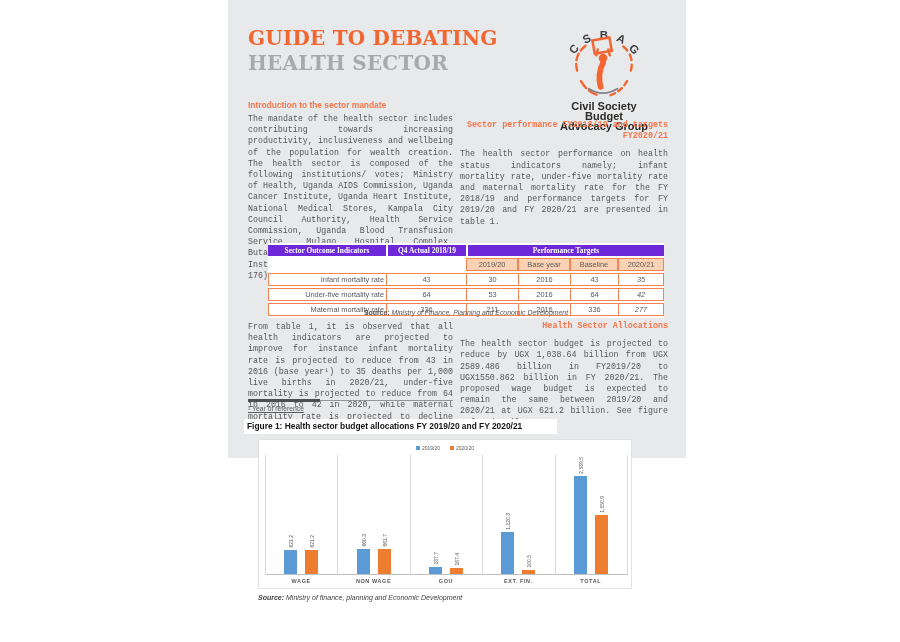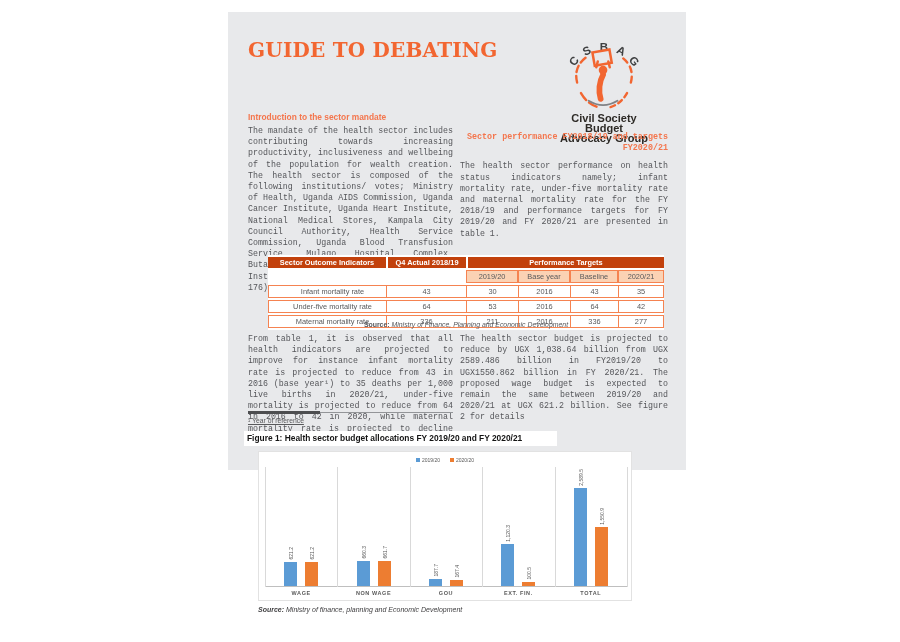--- a/index.html
+++ b/index.html
@@ -1,18 +1,18 @@
 <!DOCTYPE html>
 <html><head>
 <meta charset="utf-8">
 <style>
   * { margin:0; padding:0; box-sizing:border-box; }
   html,body { width:900px; height:642px; background:#ffffff; font-family:"Liberation Sans", sans-serif; }
   .canvas { position:relative; width:900px; height:642px; background:#ffffff; overflow:hidden; }
-  .page { position:absolute; left:228px; top:12px; width:458px; height:458px; background:#e8e9eb; }
+  .page { position:absolute; left:228px; top:0; width:458px; height:458px; background:#e8e9eb; }
 
   
   .title { position:absolute; left:20px; top:26px; font-family:"DejaVu Serif", serif; font-weight:700; font-size:20px; line-height:25px; letter-spacing:0.2px; }
   .t1,.t3 { color:#f26631; }
   .t2 { color:#a7a9ac; }
 
   
   .logo { position:absolute; left:326px; top:20px; width:100px; text-align:center; }
   .logo svg { display:block; margin:0 auto; }
   .org { font-size:11px; font-weight:700; color:#2d2a26; line-height:10px; margin-top:1px; }
@@ -24,27 +24,27 @@
   .colL { position:absolute; left:20px; width:205px; }
   .colR { position:absolute; left:232px; width:208px; }
   .s1 { top:113px; } .s1r { top:113px; }
   .s2 { top:321px; } .s2r { top:321px; }
   .colR .h-orange { margin-top:7px; margin-bottom:6px; text-align:right; }
 
   
   .tbl-title { position:absolute; left:20px; top:230px; width:424px; font-size:8.2px; font-weight:700; color:#3f4041; }
   table.t1 { position:absolute; left:40px; top:243px; width:396px; border-collapse:separate; border-spacing:0 2px; background:#ffffff; }
   table.t1 th, table.t1 td { font-size:7.4px; height:11px; text-align:center; vertical-align:middle; padding:1px 2px; }
-  th.oh { background:#c2410c; color:#ffffff; font-weight:700; text-align:left; padding-left:4px; height:13px; border-left:2px solid #ffffff; }
+  th.oh { background:#6d28d9; color:#ffffff; font-weight:700; text-align:left; padding-left:4px; height:13px; border-left:2px solid #ffffff;font-family:Liberation Serif, serif; }
   th.oh:first-child { border-left:none; }
   th.ph { background:#fbd2b4; color:#58595b; font-weight:400; text-align:left; padding-left:4px; border:1px solid #f58351; }
   th.blank { background:#ffffff; }
   table.t1 td { color:#58595b; border-top:1px solid #f58351; border-bottom:1px solid #f58351; border-left:1px solid #f58351; }
-  table.t1 td:last-child { border-right:1px solid #f58351; }
-  table.t1 td.ind { text-align:center; padding-left:12px;margin-left:29px; }
+  table.t1 td:last-child { border-right:1px solid #f58351;font-style:italic; }
+  table.t1 td.ind { text-align:right; padding-left:12px;margin-left:29px; }
   .tbl-src { position:absolute; left:40px; top:309px; width:396px; text-align:center; font-size:6.9px; color:#55565a; }
   .b { font-weight:700; } .i { font-style:italic; }
 
   
   .fn-line { position:absolute; left:20px; top:400px; width:205px; border-top:1px solid #939598; }
   .fn-thick { width:72px; height:3px; background:#4d4e50; margin-top:-2px; }
   .fn-text { position:absolute; left:20px; top:405px; font-size:6.8px; color:#58595b; text-decoration:underline; }
 
   
   .fig-cap { position:absolute; left:16px; top:419px; width:313px; height:15px; background:#ffffff; font-size:8.4px; font-weight:700; color:#141414; line-height:15px; padding-left:3px; }
@@ -64,20 +64,21 @@
   .chart-src { position:absolute; left:30px; top:594px; font-size:7px; color:#414042; }
 </style>
 </head>
 <body>
 
 <div class="canvas">
   <div class="page">
 
     <div class="title">
       <div class="t1">GUIDE TO DEBATING</div>
+      <div class="t2">HEALTH SECTOR</div>
     </div>
 
     <div class="logo">
       <svg width="96" height="80" viewBox="0 0 100 82">
         <g font-family="Liberation Sans, sans-serif" font-size="12" font-weight="bold" fill="#3f4041" text-anchor="middle">
           <text x="19.4" y="33.3" transform="rotate(-50 19.4 30.3)">C</text>
           <text x="32.5" y="23" transform="rotate(-26 32.5 20)">S</text>
           <text x="50" y="19">B</text>
           <text x="67.5" y="23" transform="rotate(26 67.5 20)">A</text>
           <text x="80.6" y="33.3" transform="rotate(50 80.6 30.3)">G</text>
@@ -158,20 +159,21 @@
             <td>277</td>
           </tr>
         </tbody>
     </table>
     <div class="tbl-src">
       <span class="b">Source:</span><span class="i"> Ministry of Finance, Planning and Economic Development</span>
     </div>
 
     <div class="colL s2">From table 1, it is observed that all health indicators are projected to improve for instance infant mortality rate is projected to reduce from 43 in 2016 (base year¹) to 35 deaths per 1,000 live births in 2020/21, under-five mortality is projected to reduce from 64 in 2016 to 42 in 2020, while maternal mortality rate is projected to decline from 333 in 2016 to 277 2020/21.</div>
     <div class="colR s2r">
+      <div class="h-orange" style="margin-top:0; margin-bottom:6px;">Health Sector Allocations</div>
       <div class="para">The health sector budget is projected to reduce by UGX 1,038.64 billion from UGX 2589.486 billion in FY2019/20 to UGX1550.862 billion in FY 2020/21. The proposed wage budget is expected to remain the same between 2019/20 and 2020/21 at UGX 621.2 billion. See figure 2 for details</div>
     </div>
 
     <div class="fn-line">
       <div class="fn-thick"></div>
     </div>
     <div class="fn-text">¹ Year of reference</div>
 
     <div class="fig-cap">Figure 1: Health sector budget allocations FY 2019/20 and FY 2020/21</div>
     <div class="chart">

